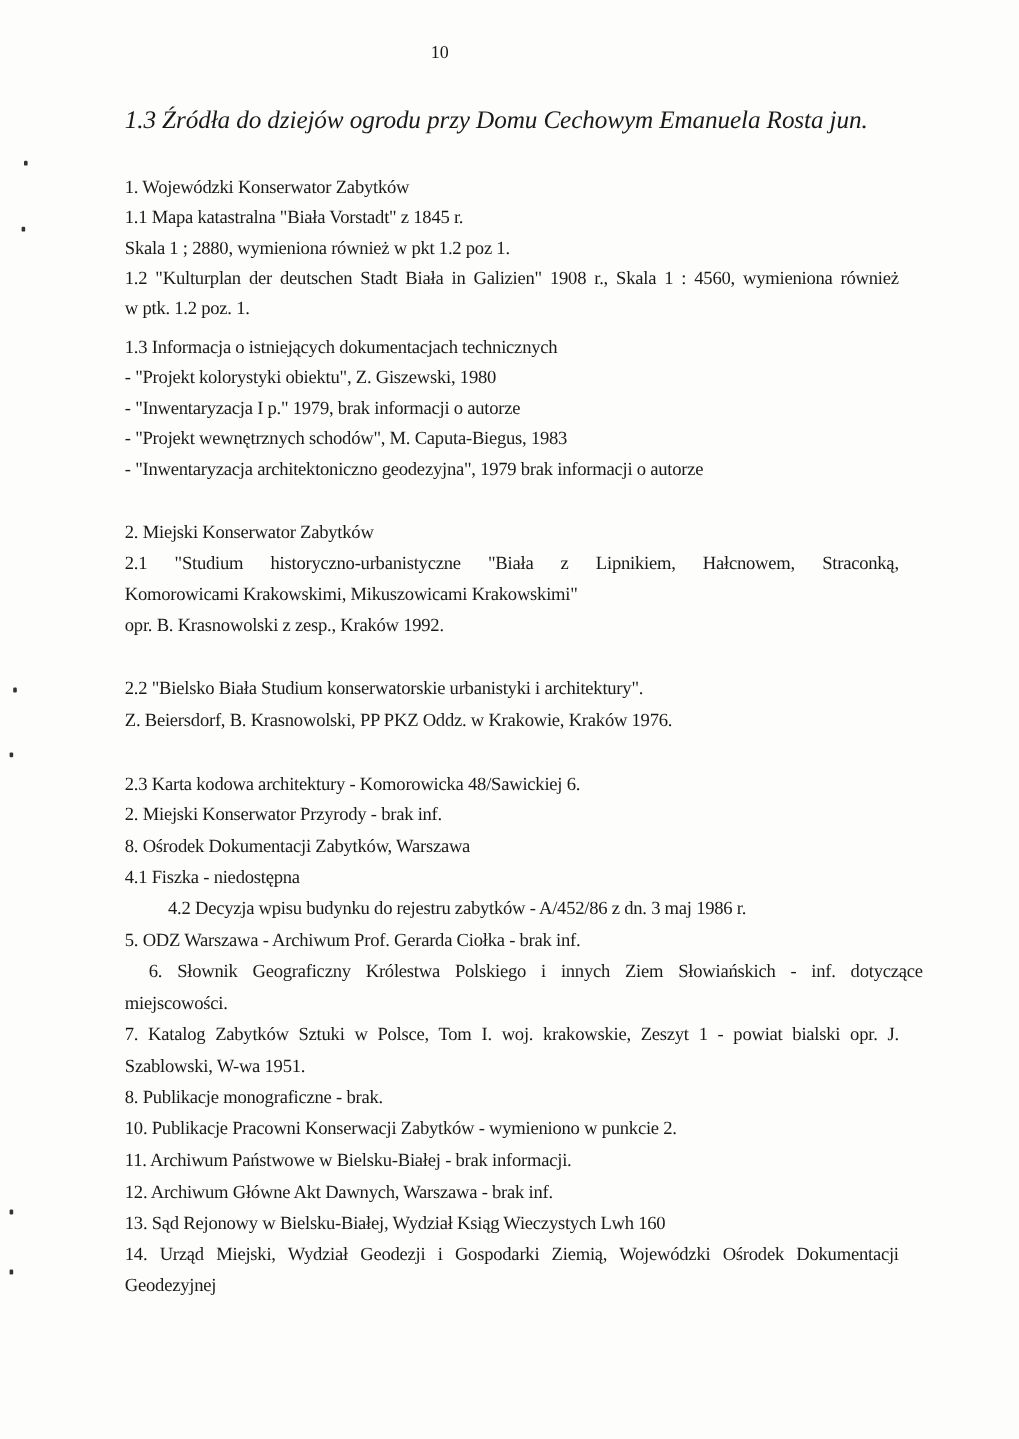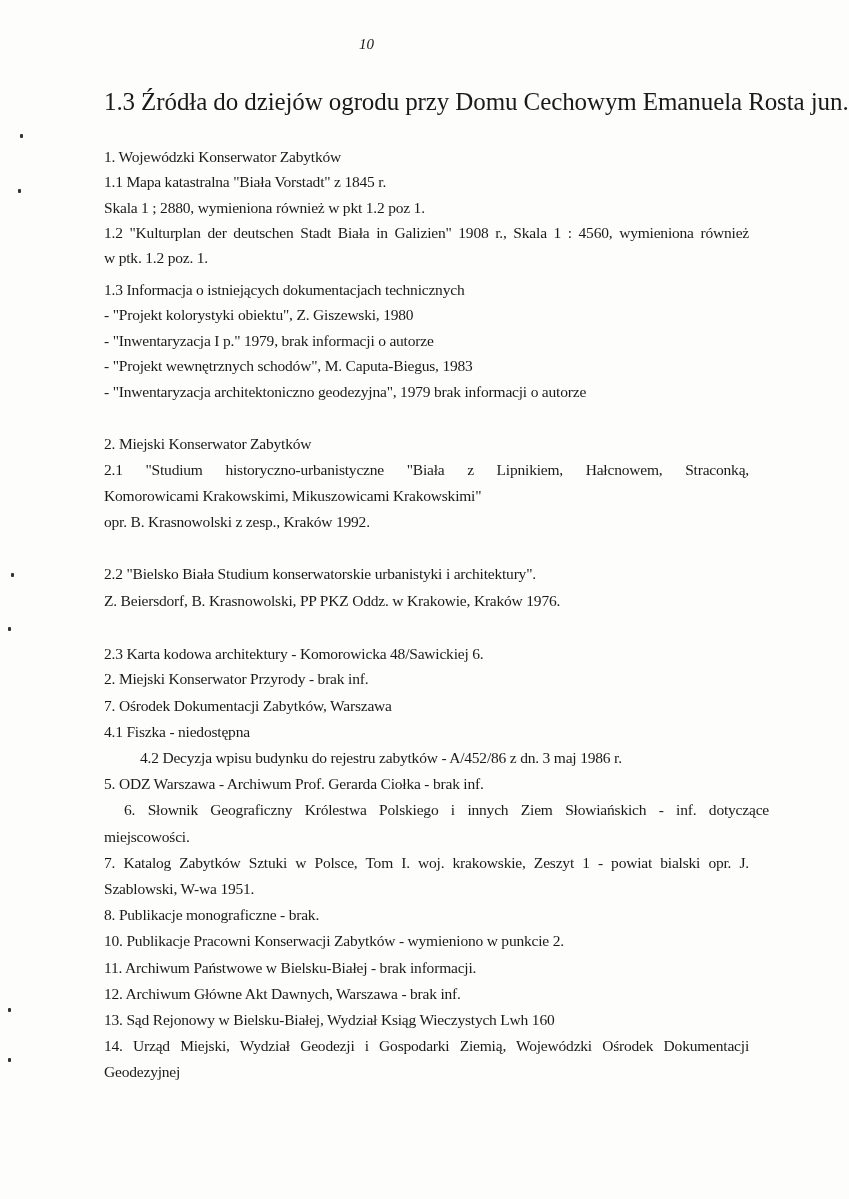--- a/index.html
+++ b/index.html
@@ -6,25 +6,25 @@
   body {
     width: 849px; height: 1199px;
     background: #fdfdfb;
     position: relative;
     overflow: hidden;
     font-family: "Liberation Serif", "DejaVu Serif", serif;
     color: #1a1a1a;
   }
   .page-number {
     position: absolute; top: 36px; left: 0; width: 733px;
-    text-align: center; font-size: 15px; font-style: italic;
+    text-align: center; font-size: 15px;
   }
   .title {
     position: absolute; top: 88px; left: 104px;
-    font-size: 25px; letter-spacing: -0.1px;
+    font-size: 21px; letter-spacing: -0.1px; font-style: italic;
   }
   .line {
     position: absolute; left: 104px; font-size: 15.5px;
     white-space: nowrap; letter-spacing: -0.2px;
   }
   .justify {
     width: 645px; white-space: normal; text-align: justify;
     text-align-last: justify;
   }
   .mark {
@@ -49,21 +49,21 @@
     <div class="line" style="top: 357px;">- "Projekt wewnętrznych schodów", M. Caputa-Biegus, 1983</div>
     <div class="line" style="top: 383px;">- "Inwentaryzacja architektoniczno geodezyjna", 1979 brak informacji o autorze</div>
     <div class="line" style="top: 435px;">2. Miejski Konserwator Zabytków</div>
     <div class="line justify" style="top: 461px;">2.1 "Studium historyczno-urbanistyczne "Biała z Lipnikiem, Hałcnowem, Straconką,</div>
     <div class="line" style="top: 487px;">Komorowicami Krakowskimi, Mikuszowicami Krakowskimi"</div>
     <div class="line" style="top: 513px;">opr. B. Krasnowolski z zesp., Kraków 1992.</div>
     <div class="line" style="top: 565px;">2.2 "Bielsko Biała Studium konserwatorskie urbanistyki i architektury".</div>
     <div class="line" style="top: 592px;">Z. Beiersdorf, B. Krasnowolski, PP PKZ Oddz. w Krakowie, Kraków 1976.</div>
     <div class="line" style="top: 645px;">2.3 Karta kodowa architektury - Komorowicka 48/Sawickiej 6.</div>
     <div class="line" style="top: 670px;">2. Miejski Konserwator Przyrody - brak inf.</div>
-    <div class="line" style="top: 697px;">7. Ośrodek Dokumentacji Zabytków, Warszawa</div>
+    <div class="line" style="top: 697px;">8. Ośrodek Dokumentacji Zabytków, Warszawa</div>
     <div class="line" style="top: 723px;">4.1 Fiszka - niedostępna</div>
     <div class="line" style="top: 749px; margin-left: 36px;">4.2 Decyzja wpisu budynku do rejestru zabytków - A/452/86 z dn. 3 maj 1986 r.</div>
     <div class="line" style="top: 775px;">5. ODZ Warszawa - Archiwum Prof. Gerarda Ciołka - brak inf.</div>
     <div class="line justify" style="top: 801px; margin-left: 20px;">6. Słownik Geograficzny Królestwa Polskiego i innych Ziem Słowiańskich - inf. dotyczące</div>
     <div class="line" style="top: 828px;">miejscowości.</div>
     <div class="line justify" style="top: 854px;">7. Katalog Zabytków Sztuki w Polsce, Tom I. woj. krakowskie, Zeszyt 1 - powiat bialski opr. J.</div>
     <div class="line" style="top: 880px;">Szablowski, W-wa 1951.</div>
     <div class="line" style="top: 906px;">8. Publikacje monograficzne - brak.</div>
     <div class="line" style="top: 932px;">10. Publikacje Pracowni Konserwacji Zabytków - wymieniono w punkcie 2.</div>
     <div class="line" style="top: 959px; text-align: center;">11. Archiwum Państwowe w Bielsku-Białej - brak informacji.</div>

